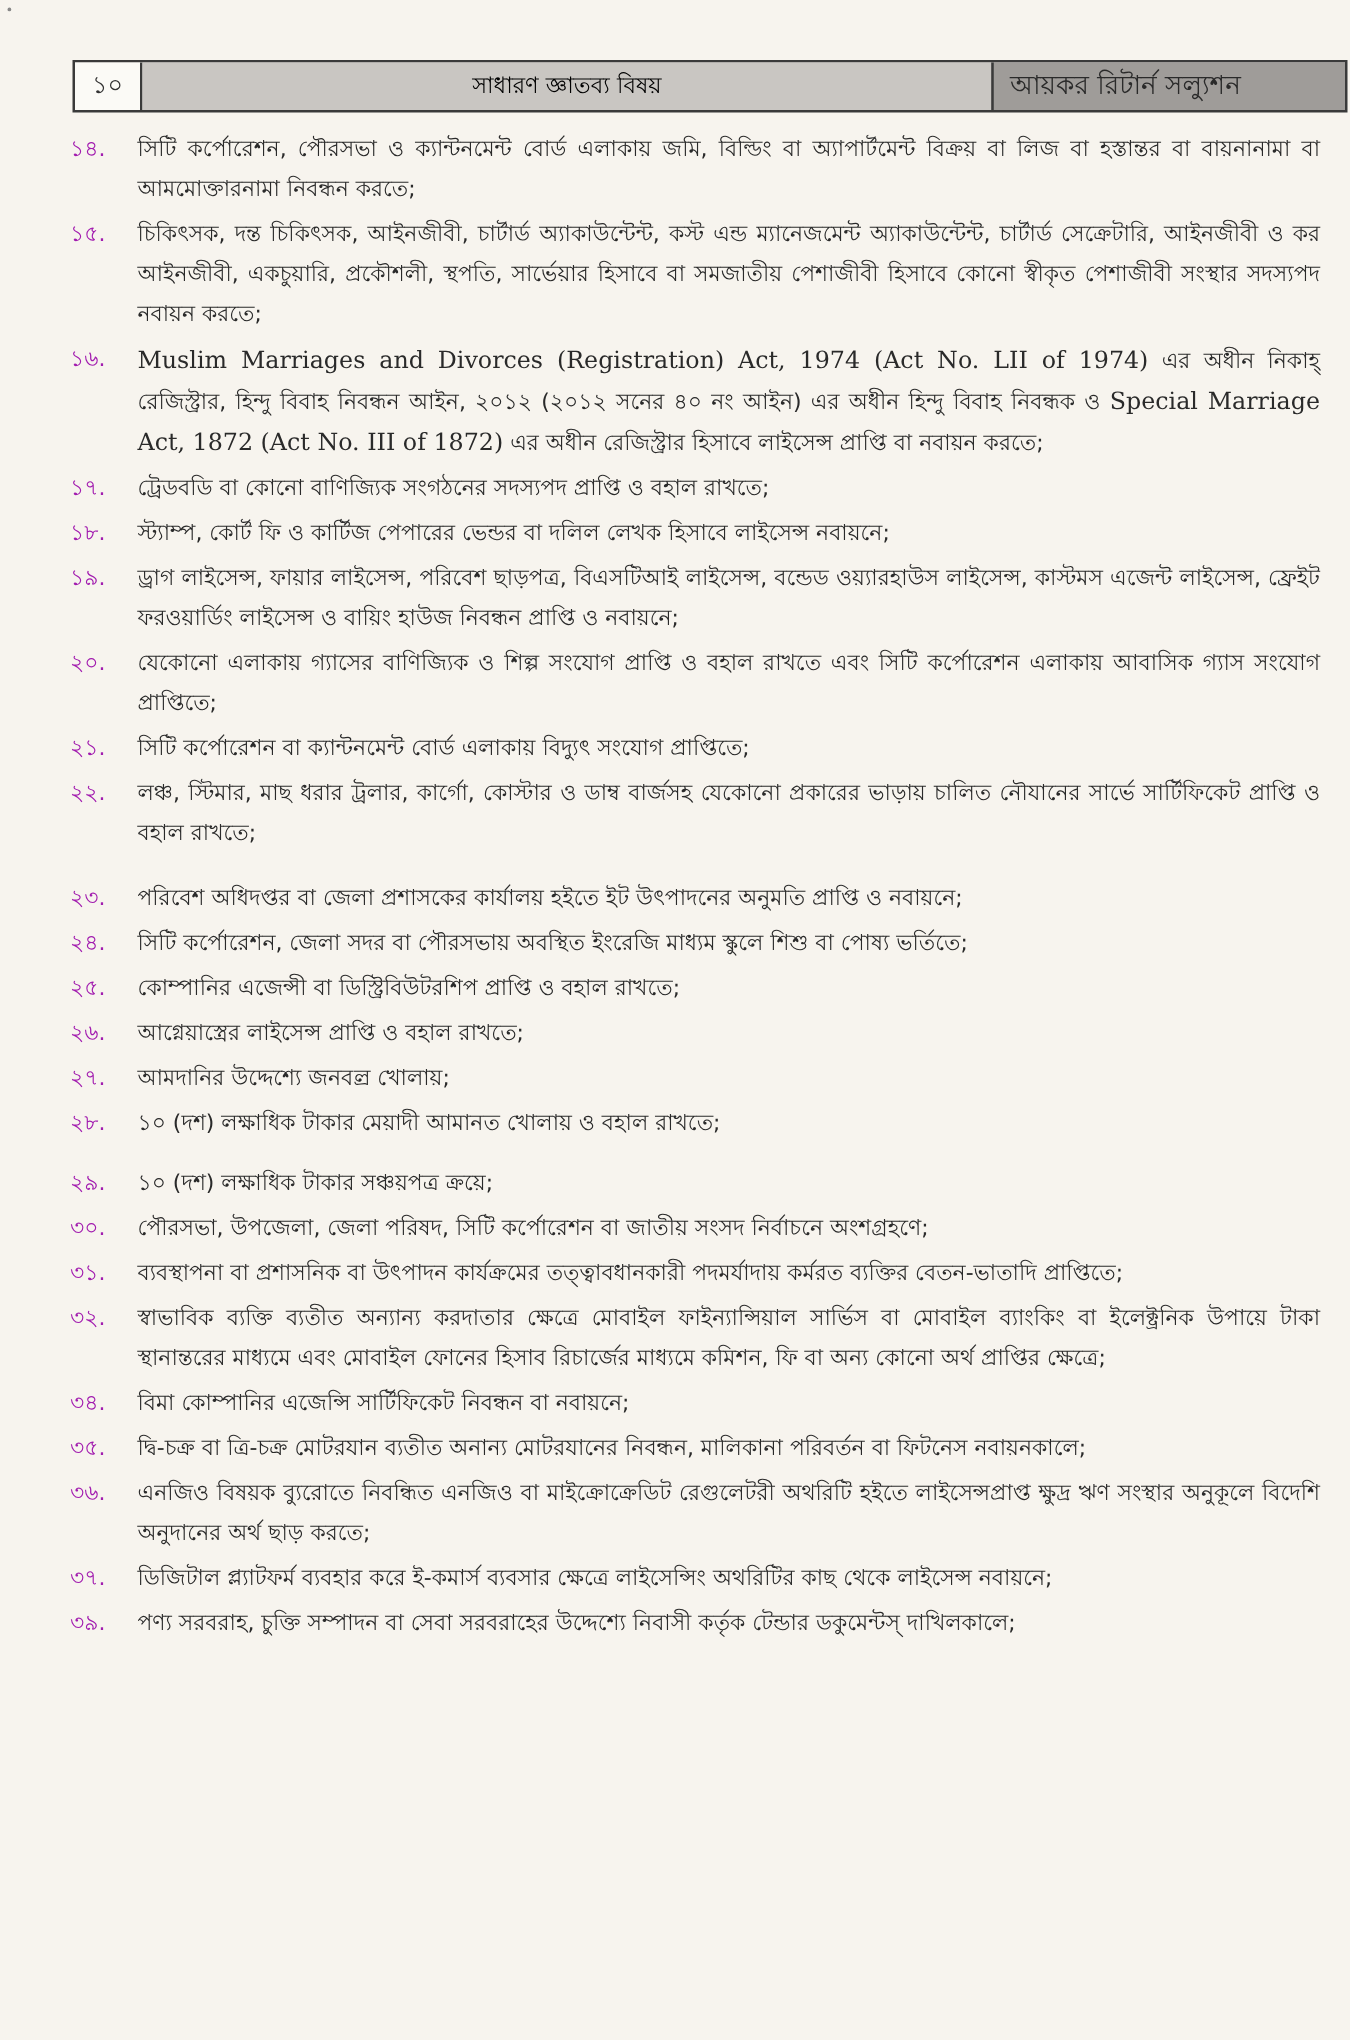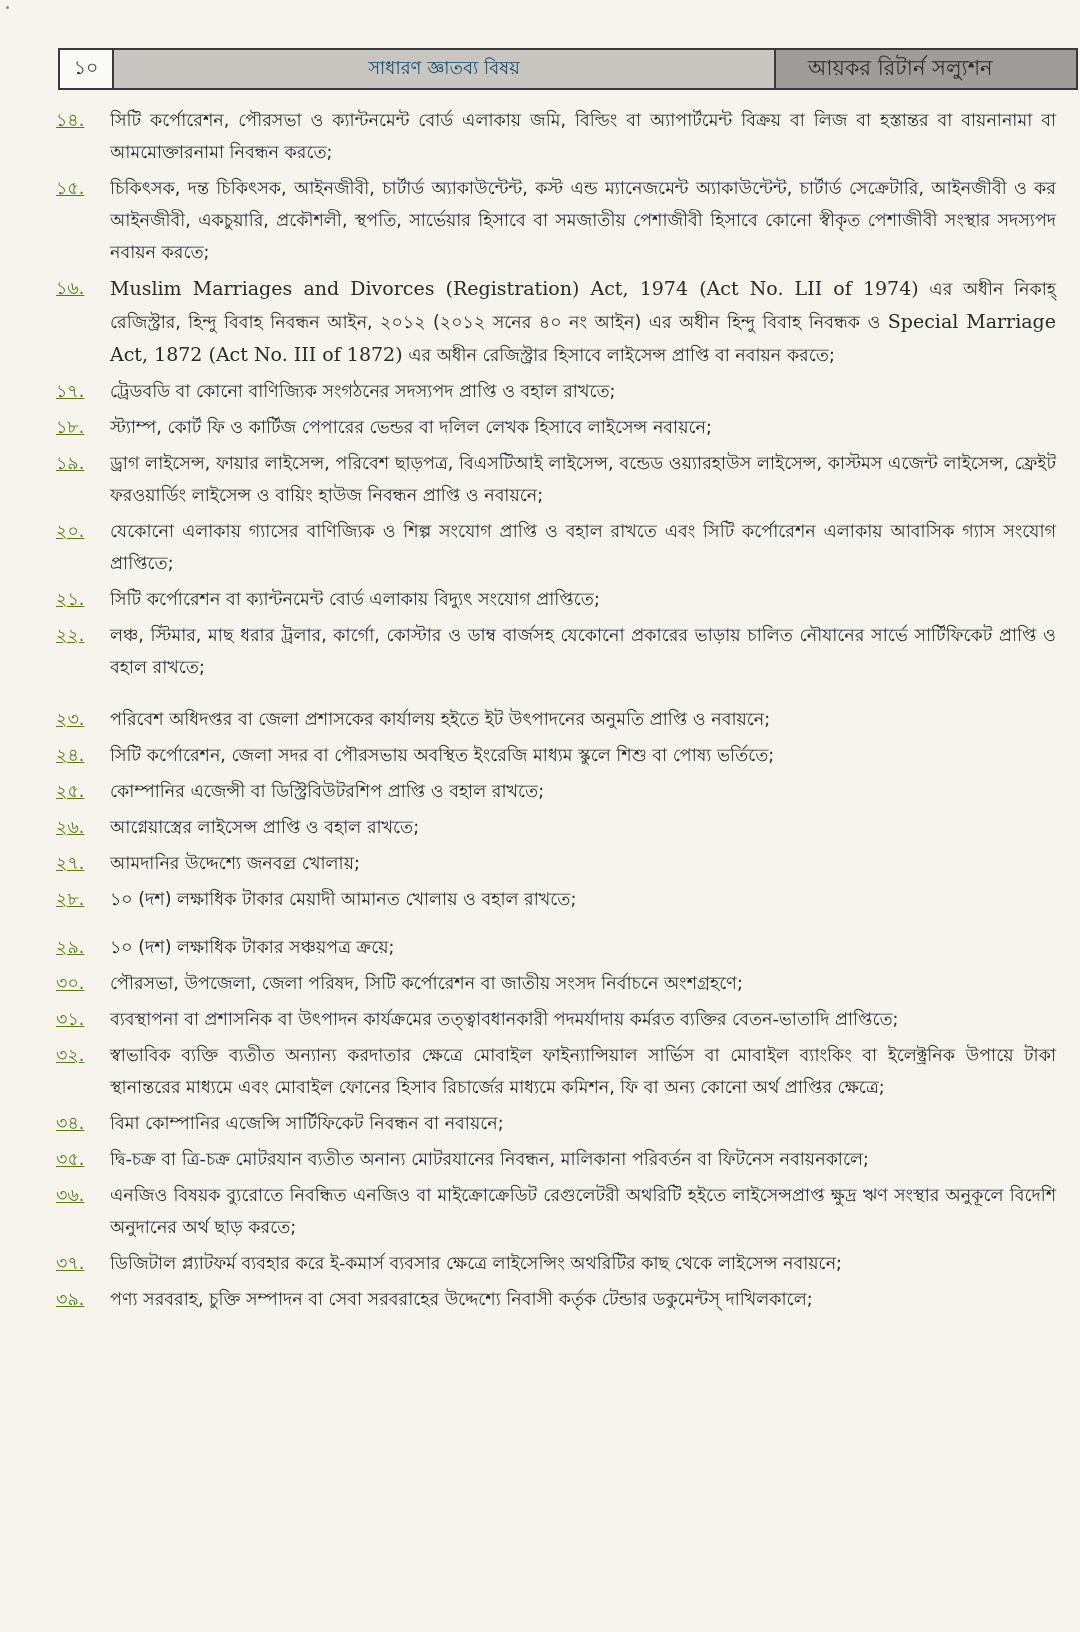--- a/index.html
+++ b/index.html
@@ -15,30 +15,30 @@
     position:absolute; left:58px; top:48px; width:1020px; height:42px;
     border:2px solid #3a3a3a; display:flex; box-sizing:border-box;
   }
   .hdr-num {
     width:52px; background:#fbfaf6; border-right:2px solid #3a3a3a;
     display:flex; align-items:center; justify-content:center;
     font-size:19px; color:#333;
   }
   .hdr-mid {
     flex:1; background:#c9c6c2; display:flex; align-items:center; justify-content:center;
-    font-size:18px; color:#0c4a6e;
+    font-size:18px; color:#000000;
   }
   .hdr-right {
     width:268px; background:#9f9c99; border-left:2px solid #3a3a3a;
-    display:flex; align-items:center; padding-left:32px;
+    display:flex; align-items:center; padding-left:13px;
     font-size:21px; color:#2a2a2a; white-space:nowrap; overflow:hidden;
   }
   .list { position:absolute; left:56px; top:104px; width:1010px; }
   .item { display:flex; font-size:17.5px; line-height:32px; }
-  .item .no { width:54px; flex:none; color:#4d7c0f;text-decoration:underline; }
+  .item .no { width:54px; flex:none; color:#a21caf; }
   .item .txt { flex:1; text-align:justify; padding-right:10px; }
   .item .txt .en { font-family:"DejaVu Serif", serif; font-size:19px; }
   .left-mark { position:absolute; left:6px; top:6px; width:3px; height:3px; background:#888; border-radius:50%; }
 </style>
 </head>
 <body>
 
 <div class="page">
   <div class="left-mark"></div>
 

